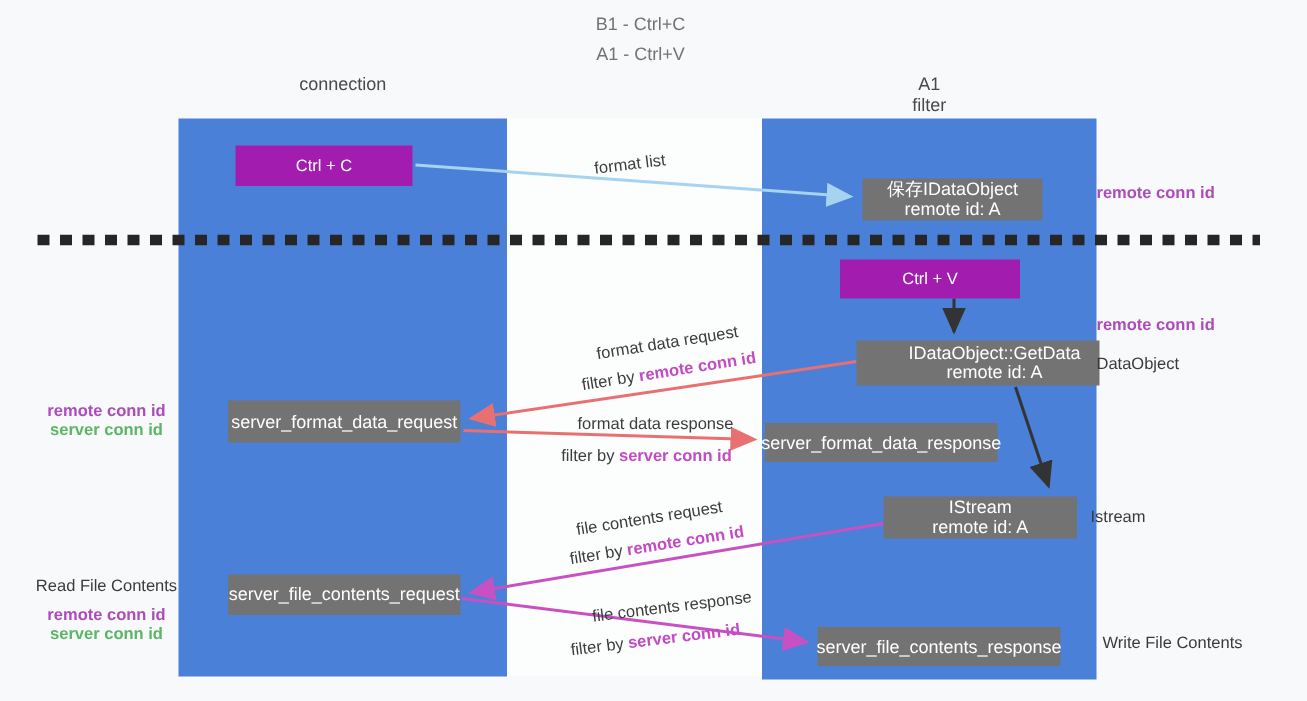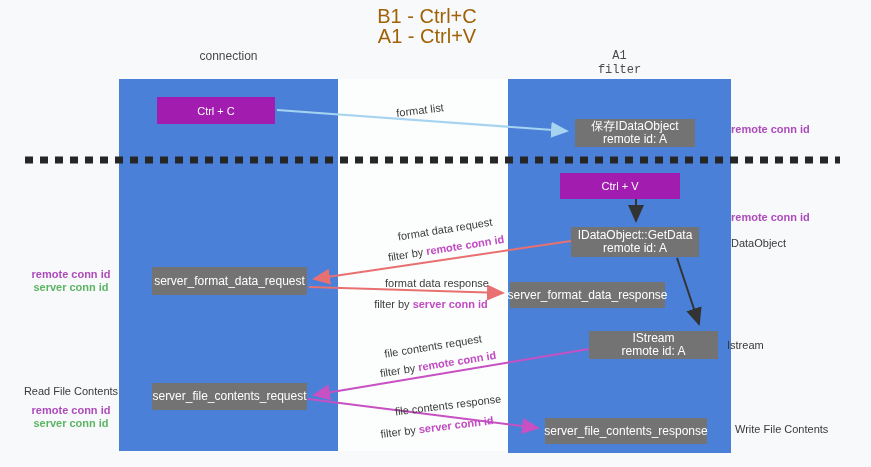--- a/index.html
+++ b/index.html
@@ -1,19 +1,19 @@
 <!DOCTYPE html>
 <html><head>
 <meta charset="utf-8">
 <style>
   html,body{margin:0;padding:0;background:#f8f9fa;}
   .stage{position:relative;width:871px;height:467px;background:#f8f9fa;overflow:hidden;
          font-family:"Liberation Sans","DejaVu Sans",sans-serif;color:#3d3d3d;}
   .title{position:absolute;left:327px;top:6px;width:200px;text-align:center;
-         font-size:20px;line-height:20px;color:#a16207;}
+         font-size:12px;line-height:20px;color:#737373;}
   .colhead{position:absolute;top:49px;text-align:center;font-size:12px;line-height:14px;color:#4a4a4a;}
   .lane{position:absolute;top:79px;height:372px;background:rgba(255,255,255,.6);}
   .col{position:absolute;background:#4a80d8;}
   .overlay{position:absolute;left:0;top:0;z-index:3;}
   .box{position:absolute;display:flex;flex-direction:column;align-items:center;justify-content:center;
        color:#fff;text-align:center;z-index:4;}
   .orange{background:#737373;font-size:12px;line-height:13px;}
   .greenbox{background:#a21caf;font-size:11px;}
   .ann{position:absolute;font-size:11px;color:#3c3c3c;white-space:nowrap;
        transform:translate(-50%,-50%);z-index:5;}
@@ -32,21 +32,21 @@
 <div class="stage">
 
   <div class="title">
     <div>B1 - Ctrl+C</div>
     <div>A1 - Ctrl+V</div>
   </div>
 
   <div class="colhead" style="left:119px;width:219px;">
     <div>connection</div>
   </div>
-  <div class="colhead" style="left:508px;width:223px;font-family:Liberation Mono, monospace;">
+  <div class="colhead" style="left:508px;width:223px;">
     <div>A1</div>
     <div>filter</div>
   </div>
 
   <div class="lane" style="left:338px;width:170px;"></div>
 
   <div class="col" style="left:119px;top:79px;width:219px;height:372px;"></div>
   <div class="col" style="left:508px;top:79px;width:223px;height:374px;"></div>
 
   <svg class="overlay" width="871" height="467">
@@ -88,21 +88,21 @@
 
   <div class="box orange" style="left:575px;top:119px;width:120px;height:28px;">
     <div>保存IDataObject</div>
     <div>remote id: A</div>
   </div>
 
   <div class="box greenbox" style="left:560px;top:173px;width:120px;height:26px;">
     <div>Ctrl + V</div>
   </div>
 
-  <div class="box orange" style="left:571px;top:227px;width:128px;height:30px;">
+  <div class="box orange" style="left:571px;top:227px;width:140px;height:30px;padding-left:22px;">
     <div>IDataObject::GetData</div>
     <div>remote id: A</div>
   </div>
 
   <div class="box orange" style="left:152px;top:267px;width:155px;height:28px;">
     <div>server_format_data_request</div>
   </div>
 
   <div class="box orange" style="left:510px;top:282px;width:155px;height:26px;">
     <div>server_format_data_response</div>

